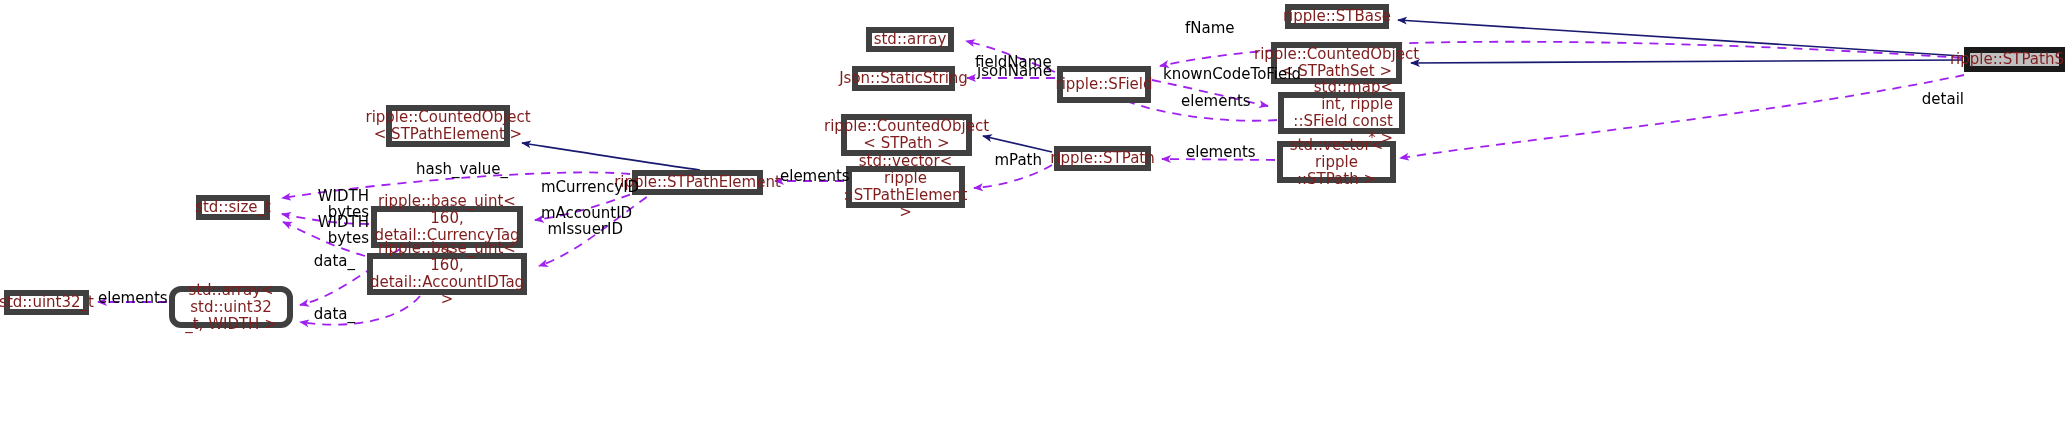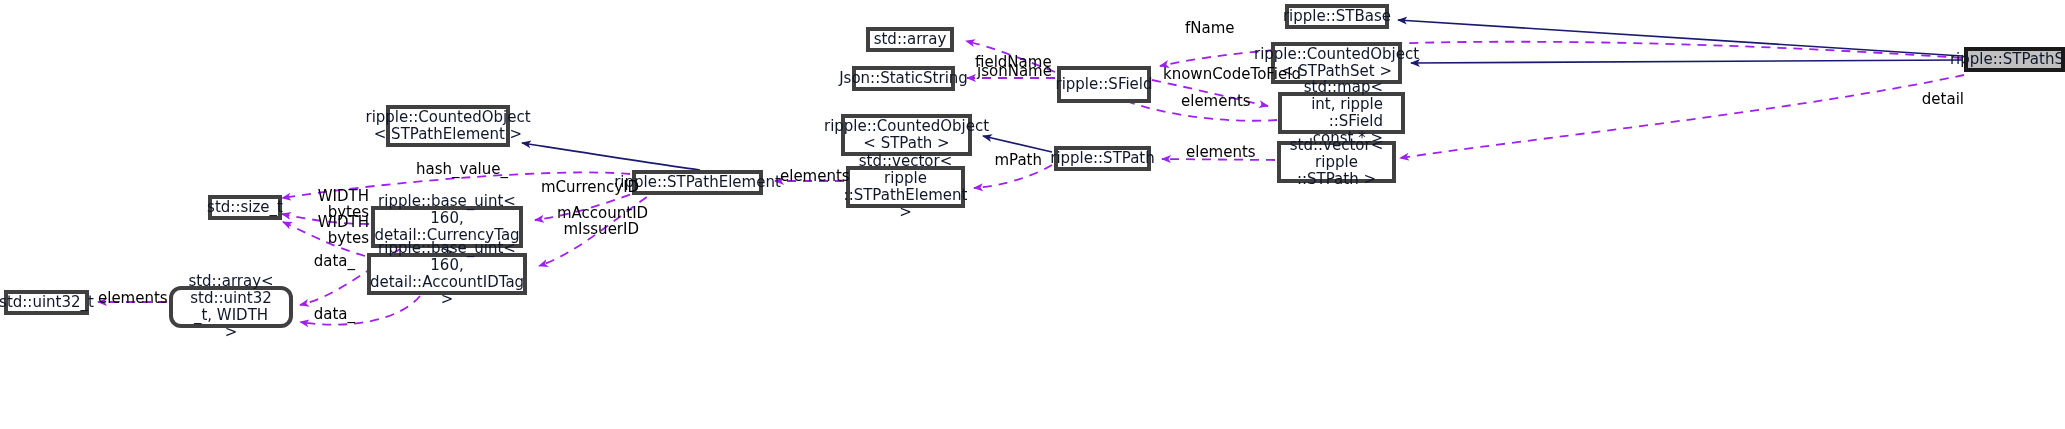--- a/index.html
+++ b/index.html
@@ -1,21 +1,21 @@
 <!DOCTYPE html>
 <html><head>
 <meta charset="utf-8">
 <style>
   html,body{margin:0;padding:0;background:#ffffff;}
   body{font-family:"DejaVu Sans","Liberation Sans",sans-serif;}
   #diagram-root{position:relative;width:2065px;height:429px;background:#ffffff;overflow:hidden;}
   svg.layer{position:absolute;left:0;top:0;width:2065px;height:429px;}
-  .node-box{position:absolute;box-sizing:border-box;border:4px solid #404040;background:#ffffff;
+  .node-box{position:absolute;box-sizing:border-box;border:6px solid #404040;background:#ffffff;
             display:flex;align-items:center;justify-content:center;text-align:center;
-            font-size:15px;line-height:17px;color:#0f172a;padding:2px 18px;white-space:pre-line;}
+            font-size:15px;line-height:17px;color:#7f1d1d;padding:2px 6px;white-space:pre-line;}
   .node-box.highlight{background:#c0c0c0;border-color:#1a1a1a;}
   .edge-label{position:absolute;font-size:15px;line-height:16px;color:#000000;
               white-space:pre-line;text-align:right;background:transparent;}
 </style>
 </head>
 <body>
 
 <div id="diagram-root">
 
   <svg class="layer" viewBox="0 0 2065 429">
@@ -69,21 +69,21 @@
       <div class="node-box" style="left: 841px; top: 114px; width: 131px; height: 42px;">ripple::CountedObject
 &lt; STPath &gt;</div>
       <div class="node-box" style="left: 1054px; top: 146px; width: 97px; height: 25px;">ripple::STPath</div>
       <div class="node-box" style="left: 1277px; top: 141px; width: 119px; height: 42px;">std::vector&lt; ripple
 ::STPath &gt;</div>
       <div class="node-box" style="left: 386px; top: 105px; width: 124px; height: 42px;">ripple::CountedObject
 &lt; STPathElement &gt;</div>
       <div class="node-box" style="left: 632px; top: 170px; width: 131px; height: 25px;">ripple::STPathElement</div>
       <div class="node-box" style="left: 846px; top: 166px; width: 119px; height: 42px;">std::vector&lt; ripple
 ::STPathElement &gt;</div>
-      <div class="node-box" style="left: 196px; top: 195px; width: 74px; height: 25px; margin-left: 12px;">std::size_t</div>
+      <div class="node-box" style="left: 196px; top: 195px; width: 74px; height: 25px;">std::size_t</div>
       <div class="node-box" style="left: 371px; top: 206px; width: 152px; height: 42px;">ripple::base_uint&lt;
  160, detail::CurrencyTag &gt;</div>
       <div class="node-box" style="left: 367px; top: 253px; width: 160px; height: 42px;">ripple::base_uint&lt;
  160, detail::AccountIDTag &gt;</div>
       <div class="node-box" style="left: 4px; top: 290px; width: 85px; height: 25px;">std::uint32_t</div>
       <div class="node-box" style="left: 169px; top: 286px; width: 124px; height: 42px; border-radius: 12px;">std::array&lt; std::uint32
 _t, WIDTH &gt;</div>
     </div>
   <div id="labels">
       <div class="edge-label" style="left: 975px; top: 54px; width: 76px;">fieldName</div>
@@ -94,19 +94,19 @@
       <div class="edge-label" style="left: 1920px; top: 91px; width: 44px;">detail</div>
       <div class="edge-label" style="left: 994px; top: 152px; width: 48px;">mPath</div>
       <div class="edge-label" style="left: 1186px; top: 144px; width: 68px;">elements</div>
       <div class="edge-label" style="left: 780px; top: 168px; width: 68px;">elements</div>
       <div class="edge-label" style="left: 416px; top: 161px; width: 90px;">hash_value_</div>
       <div class="edge-label" style="left: 541px; top: 179px; width: 95px;">mCurrencyID</div>
       <div class="edge-label" style="left: 311px; top: 188px; width: 58px;">WIDTH
 bytes</div>
       <div class="edge-label" style="left: 311px; top: 214px; width: 58px;">WIDTH
 bytes</div>
-      <div class="edge-label" style="left: 541px; top: 205px; width: 82px; margin-left: 16px;">mAccountID
+      <div class="edge-label" style="left: 541px; top: 205px; width: 82px;">mAccountID
 mIssuerID</div>
       <div class="edge-label" style="left: 313px; top: 253px; width: 42px;">data_</div>
       <div class="edge-label" style="left: 98px; top: 290px; width: 68px;">elements</div>
       <div class="edge-label" style="left: 313px; top: 306px; width: 42px;">data_</div>
     </div>
 </div>
 
 </body></html>

